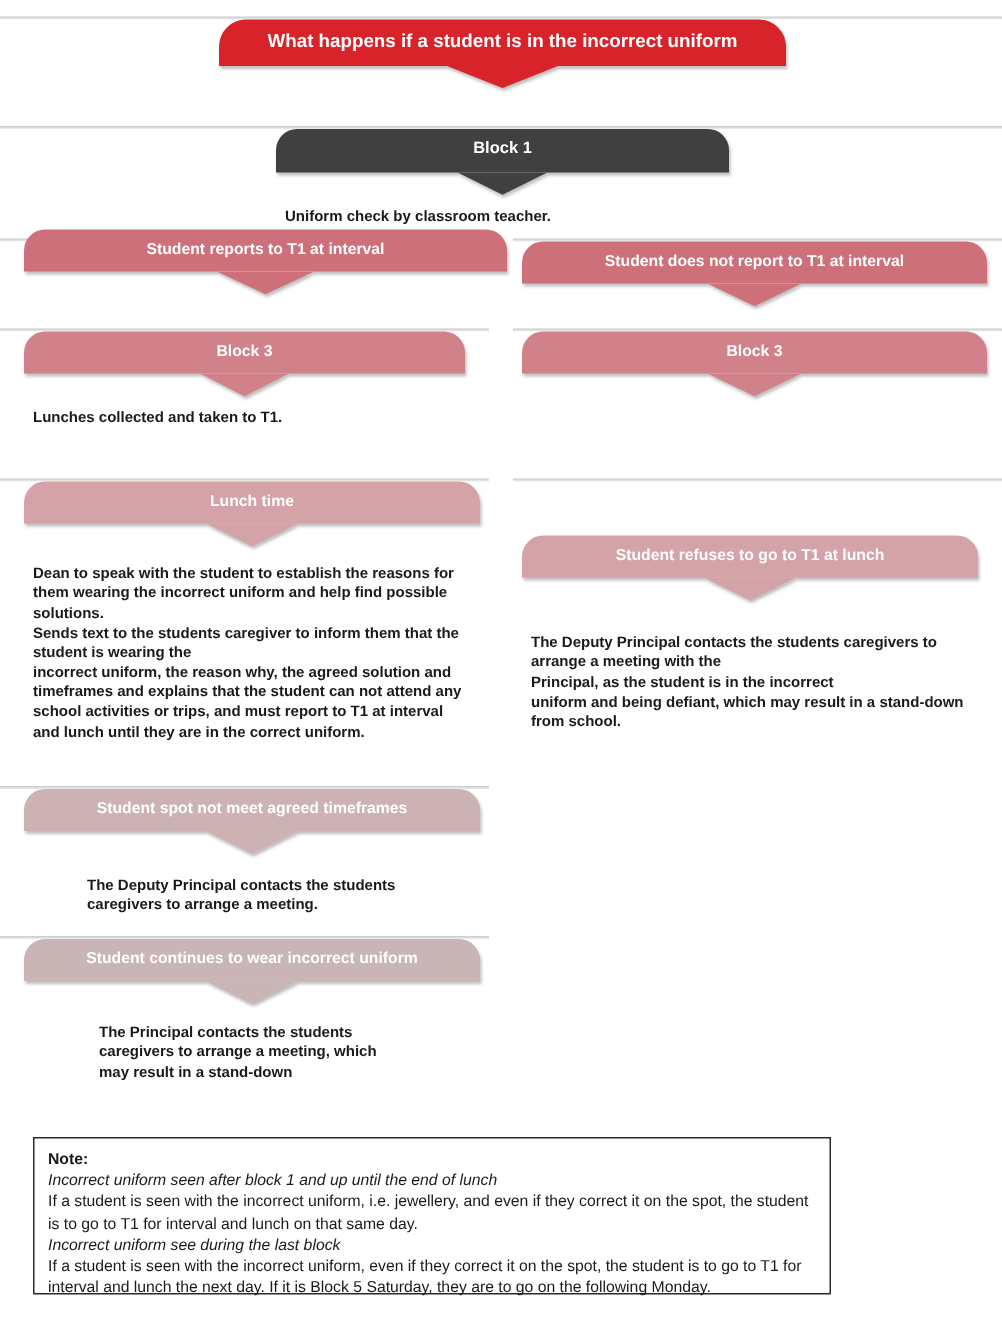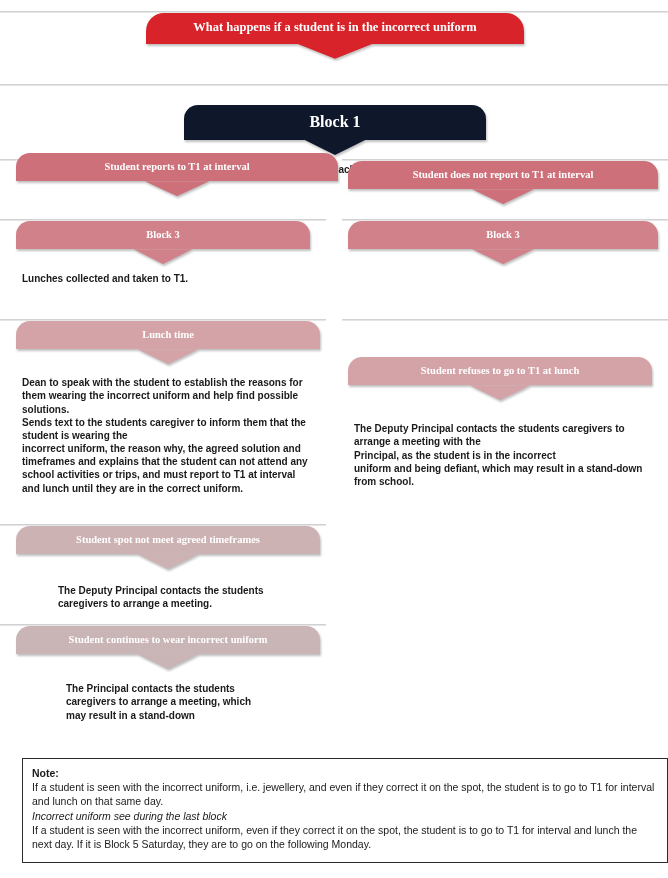--- a/index.html
+++ b/index.html
@@ -16,37 +16,36 @@
   
   .banner {
     position: relative;
     color: #ffffff;
     text-align: center;
     font-weight: bold;
     line-height: 1.25;
     padding: 7px 16px 8px 16px;
     border-radius: 14px 14px 0 0;
     filter: drop-shadow(1px 2px 1px rgba(0,0,0,0.25));
-    font-family: Liberation Serif, serif;
   }
   .banner .btxt { position: relative; z-index: 2; display: block; }
   
   .banner::after {
     content: "";
     position: absolute;
     left: 0; right: 0; bottom: -15px;
     height: 15px;
     background: inherit;
     filter: none;
     -webkit-clip-path: polygon(0 0, 50% 0, 50% 100%, 50% 0, 100% 0, 100% 0,
        100% 0, 100% 0, 100% 0, 0 0);
     clip-path: polygon(0 0, 40% 0, 50% 100%, 60% 0, 100% 0, 100% 0, 0 0);
   }
   .banner.tier1 { background: #d8232a; font-size: 12.5px; border-radius: 18px 18px 0 0; }
-  .banner.tier2 { background: #0f172a; font-size: 16px; margin-top: 19px; }
+  .banner.tier2 { background: #404040; font-size: 11px; }
   .banner.tier3 { background: #ce7079; font-size: 10.5px; }
   .banner.tier4 { background: #d08189; font-size: 10.5px; }
   .banner.tier5 { background: #d4a3a8; font-size: 10.5px; }
   .banner.tier6 { background: #cdb2b4; font-size: 10.5px; }
   .banner.tier7 { background: #c9b4b6; font-size: 10.5px; }
 
   
   .rule {
     position: absolute;
     height: 2px;
@@ -60,21 +59,21 @@
     color: #1a1a1a;
     padding: 0 6px;
   }
 
   .node { position: absolute; }
 
   
   .note-box {
     position: absolute;
     left: 22px; top: 758px;
-    width: 646px; height: 105px;
+    width: 532px; height: 105px;
     border: 1px solid #2b2b2b;
     background: #ffffff;
     padding: 7px 9px 0 9px;
   }
   .note-title { font-size: 10.5px; font-weight: bold; line-height: 1.35; }
   .note-sub { font-size: 10.5px; font-style: italic; line-height: 1.35; }
   .note-p { font-size: 10.5px; line-height: 1.35; }
 </style>
 </head>
 <body>
@@ -156,18 +155,19 @@
   <div class="rule" style="left:0; top:624px; width:326px;"></div>
   <div class="node" style="left:16px; top:626px; width:304px;">
     <div class="banner tier7">
       <span class="btxt">Student continues to wear incorrect uniform</span>
     </div>
     <div class="body-text" style="margin-top:28px; padding:0 50px;">The Principal contacts the students caregivers to arrange a meeting, which may result in a stand-down</div>
   </div>
 
   <div class="note-box">
     <div class="note-title">Note:</div>
+    <div class="note-sub">Incorrect uniform seen after block 1 and up until the end of lunch</div>
     <div class="note-p">If a student is seen with the incorrect uniform, i.e. jewellery, and even if they correct it on the spot, the student is to go to T1 for interval and lunch on that same day.</div>
     <div class="note-sub">Incorrect uniform see during the last block</div>
     <div class="note-p">If a student is seen with the incorrect uniform, even if they correct it on the spot, the student is to go to T1 for interval and lunch the next day. If it is Block 5 Saturday, they are to go on the following Monday.</div>
   </div>
 
 </div>
 
 </body></html>

